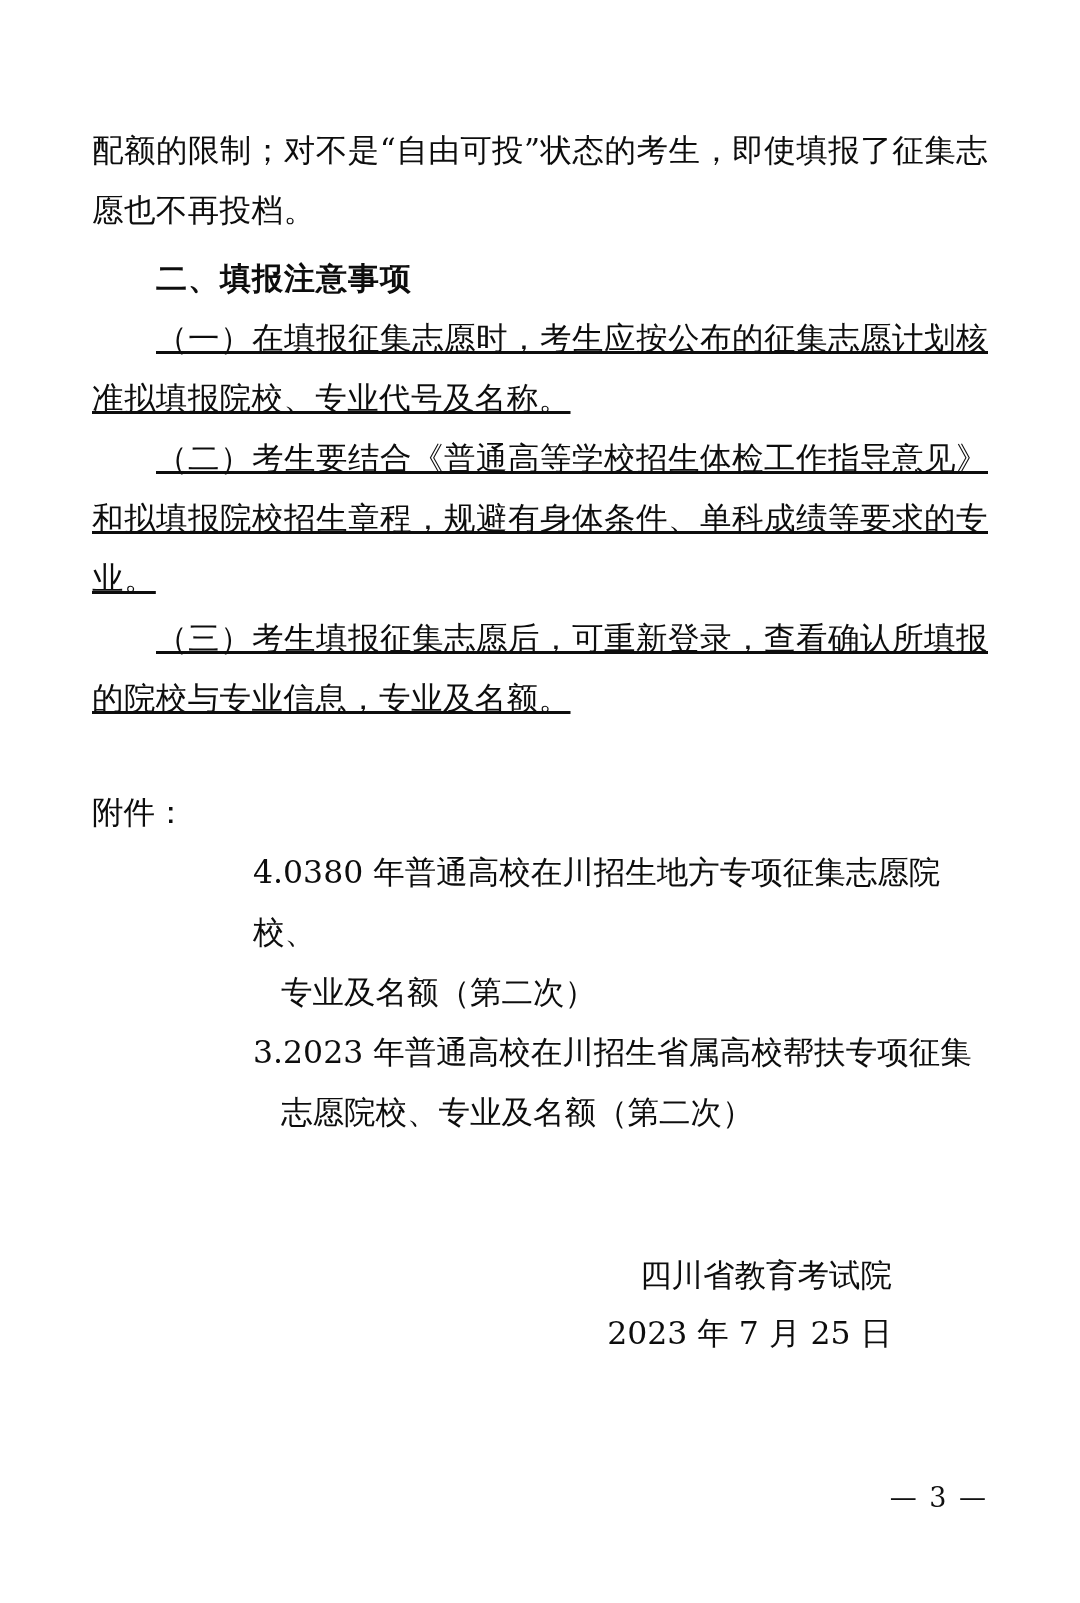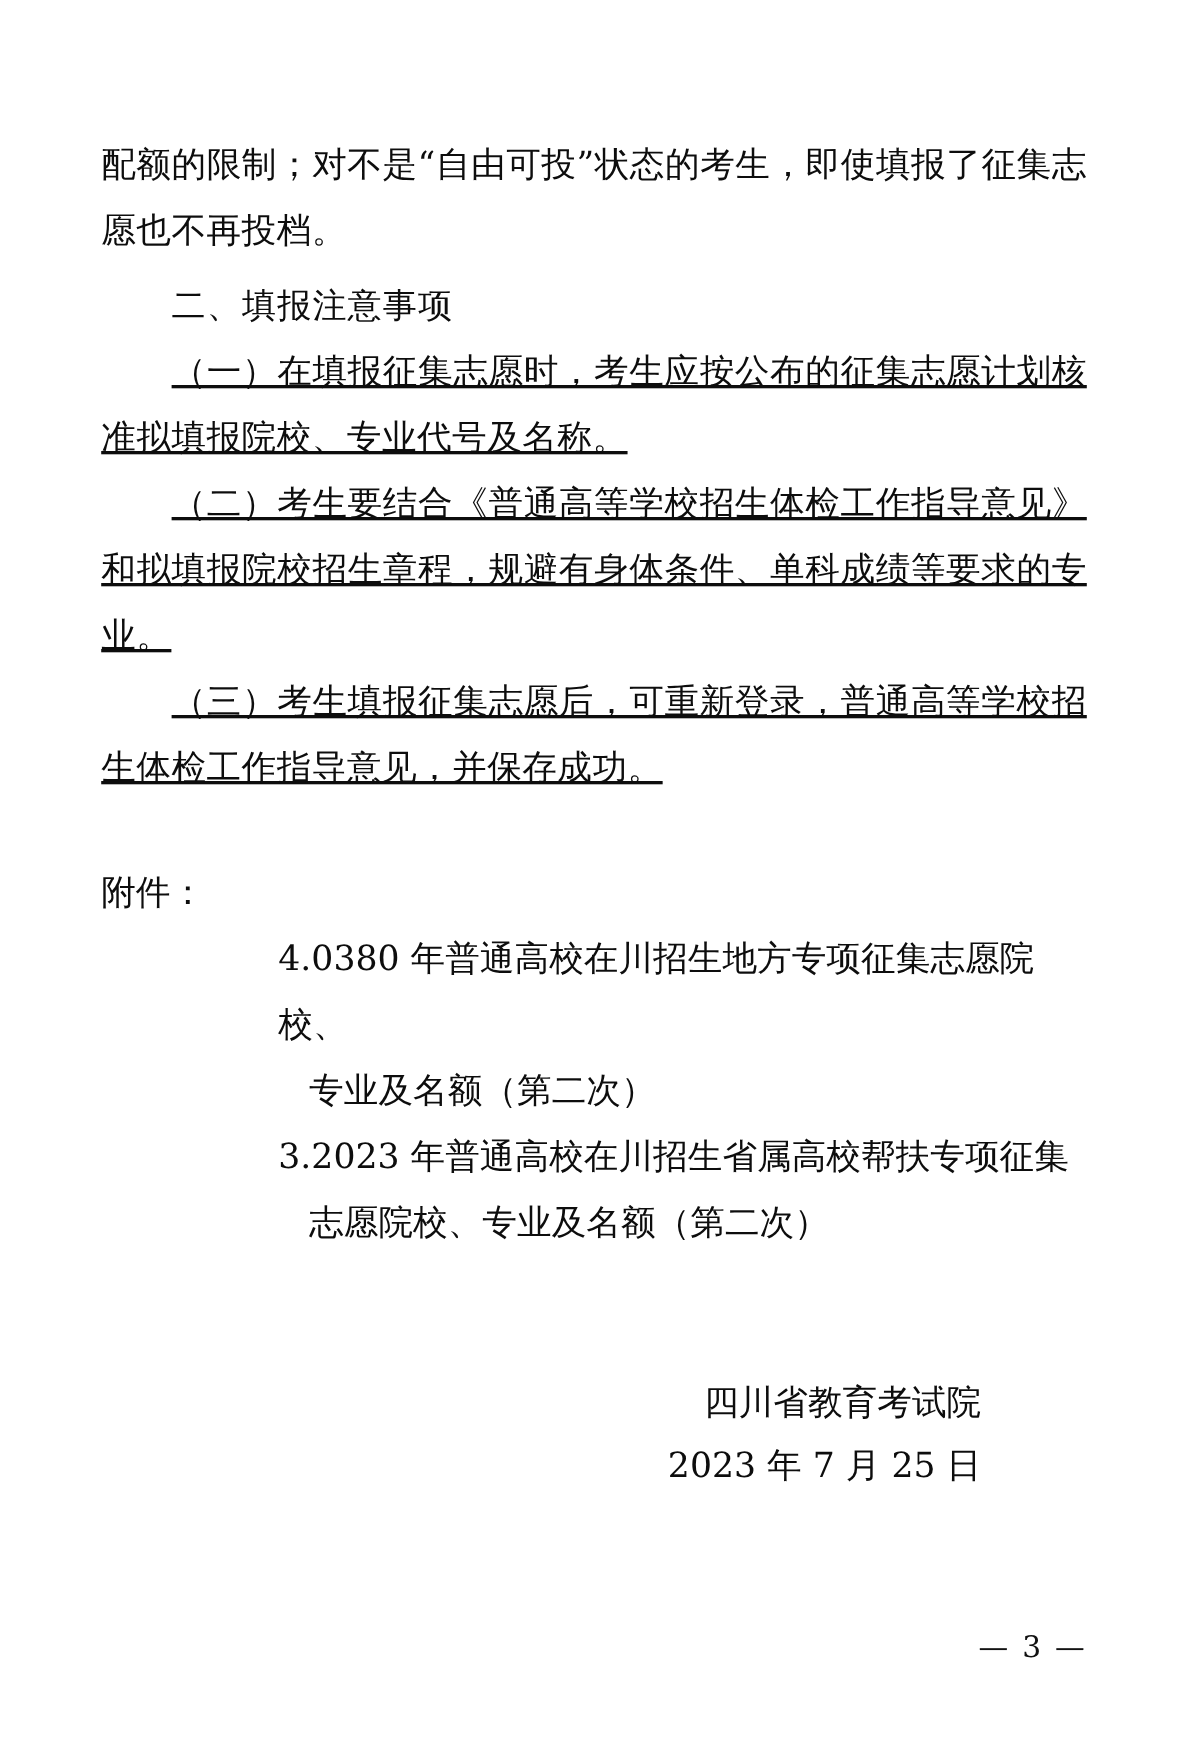--- a/index.html
+++ b/index.html
@@ -36,35 +36,34 @@
     text-indent: 0;
   }
   .para.indent2 {
     text-indent: 64px;
     text-decoration: underline;
   }
   .section-head {
     margin: 0;
     text-indent: 64px;
     font-family: "DejaVu Sans", "Liberation Sans", sans-serif;
-    font-weight: normal;
+    font-weight: bold;
     font-size: 31px;
     line-height: 60px;
     letter-spacing: 1px;
   }
   .gap-small { height: 8px; }
   .attach-block {
     margin-top: 54px;
     font-size: 31.5px;
     line-height: 60px;
   }
   .attach-row {
     display: flex;
-    align-items: flex-start;
-    flex-direction: column;
+    align-items: center;
   }
   .attach-label {
     flex: 0 0 auto;
     white-space: nowrap;
   }
   .attach-body {
     flex: 1 1 auto;
     text-align: justify;
     text-justify: inter-ideograph;
   }
@@ -106,21 +105,21 @@
     <p class="para">配额的限制；对不是“自由可投”状态的考生，即使填报了征集志愿也不再投档。</p>
 
     <div class="gap-small"></div>
 
     <p class="section-head">二、填报注意事项</p>
 
     <p class="para indent2">（一）在填报征集志愿时，考生应按公布的征集志愿计划核准拟填报院校、专业代号及名称。</p>
 
     <p class="para indent2">（二）考生要结合《普通高等学校招生体检工作指导意见》和拟填报院校招生章程，规避有身体条件、单科成绩等要求的专业。</p>
 
-    <p class="para indent2">（三）考生填报征集志愿后，可重新登录，普通高等学校招生体检工作指导意见，并保存成功。</p>
+    <p class="para indent2">（三）考生填报征集志愿后，可重新登录，查看确认所填报的院校与专业信息，专业及名额。</p>
 
 
   </div>
 
   <div class="attach-block">
 
     <div class="attach-row">
       <span class="attach-label">附件：</span>
     </div>
 

